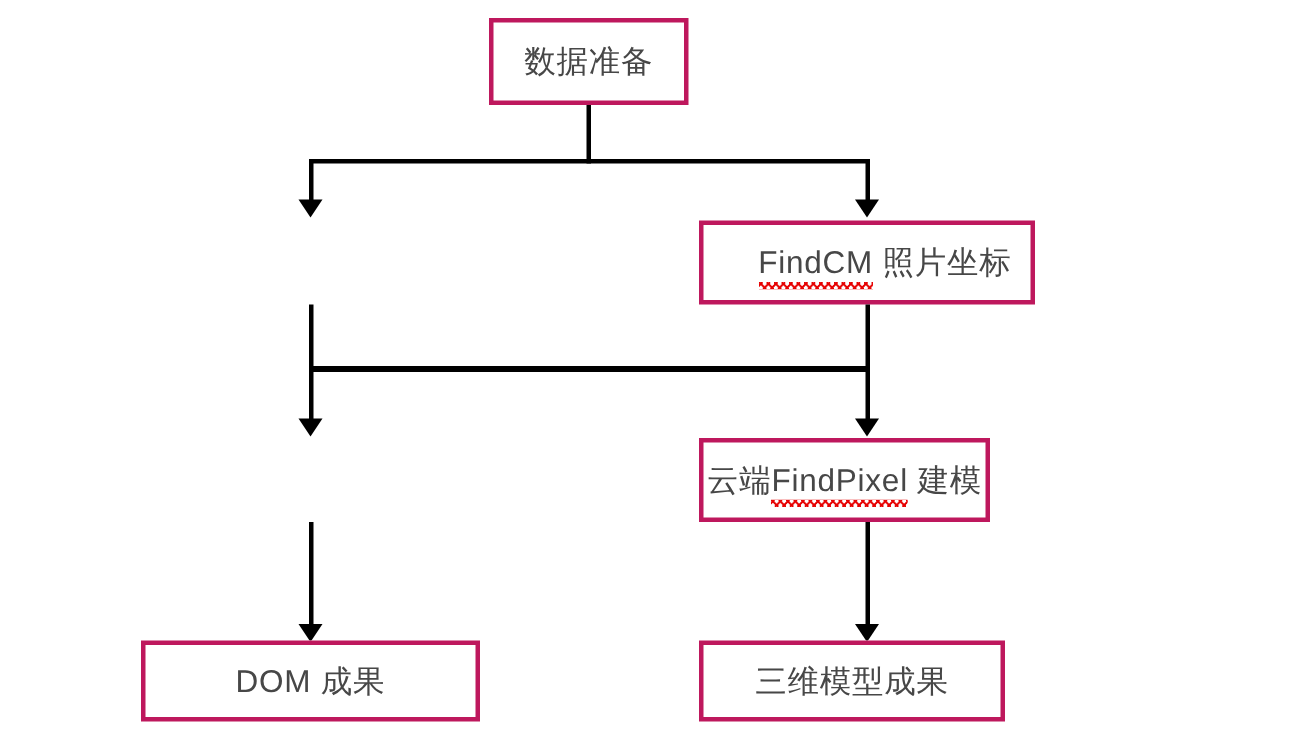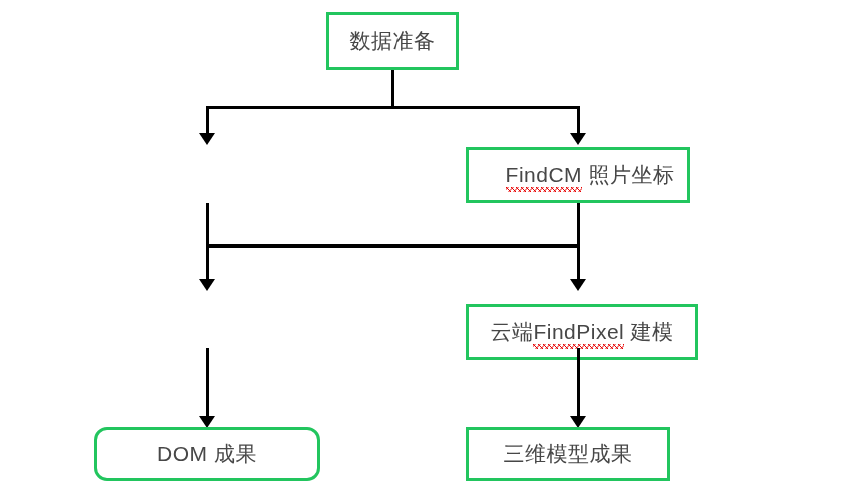--- a/index.html
+++ b/index.html
@@ -13,21 +13,21 @@
   #canvas {
     position: relative;
     width: 864px;
     height: 504px;
     background: #ffffff;
     overflow: hidden;
   }
   .node {
     position: absolute;
     box-sizing: border-box;
-    border: 3px solid #22c55e;
+    border: 3px solid #be185d;
     background: #ffffff;
     display: flex;
     align-items: center;
     justify-content: center;
     color: #474747;
     font-size: 21px;
     letter-spacing: 0.5px;
     white-space: nowrap;
   }
   .node .txt {
@@ -103,36 +103,36 @@
 
   <div class="vline" style="left:206px; top:203px; height:77px;"></div>
   <div class="arrow" style="left:199px; top:279px;"></div>
 
   <div class="vline" style="left:577px; top:203px; height:77px;"></div>
   <div class="arrow" style="left:570px; top:279px;"></div>
 
   <div class="hline" style="left:206px; top:244px; width:374px; height:4px;"></div>
 
 
-  <div class="node" style="left:466px; top:292px; width:232px; height:56px;margin-top:12px;">
+  <div class="node" style="left:466px; top:292px; width:194px; height:56px;">
     <span class="txt">
       <span>云端</span><span class="spell">
         <span>FindPixel</span>
         <span class="wave"></span>
       </span><span> 建模</span>
     </span>
   </div>
 
   <div class="vline" style="left:206px; top:348px; height:70px;"></div>
   <div class="arrow" style="left:199px; top:416px;"></div>
 
   <div class="vline" style="left:577px; top:348px; height:70px;"></div>
   <div class="arrow" style="left:570px; top:416px;"></div>
 
-  <div class="node" style="left:94px; top:427px; width:226px; height:54px;border-radius:13px;">
+  <div class="node" style="left:94px; top:427px; width:226px; height:54px;">
     <span class="txt">DOM 成果</span>
   </div>
 
   <div class="node" style="left:466px; top:427px; width:204px; height:54px;">
     <span class="txt">三维模型成果</span>
   </div>
 
 </div>
 
 </body></html>

